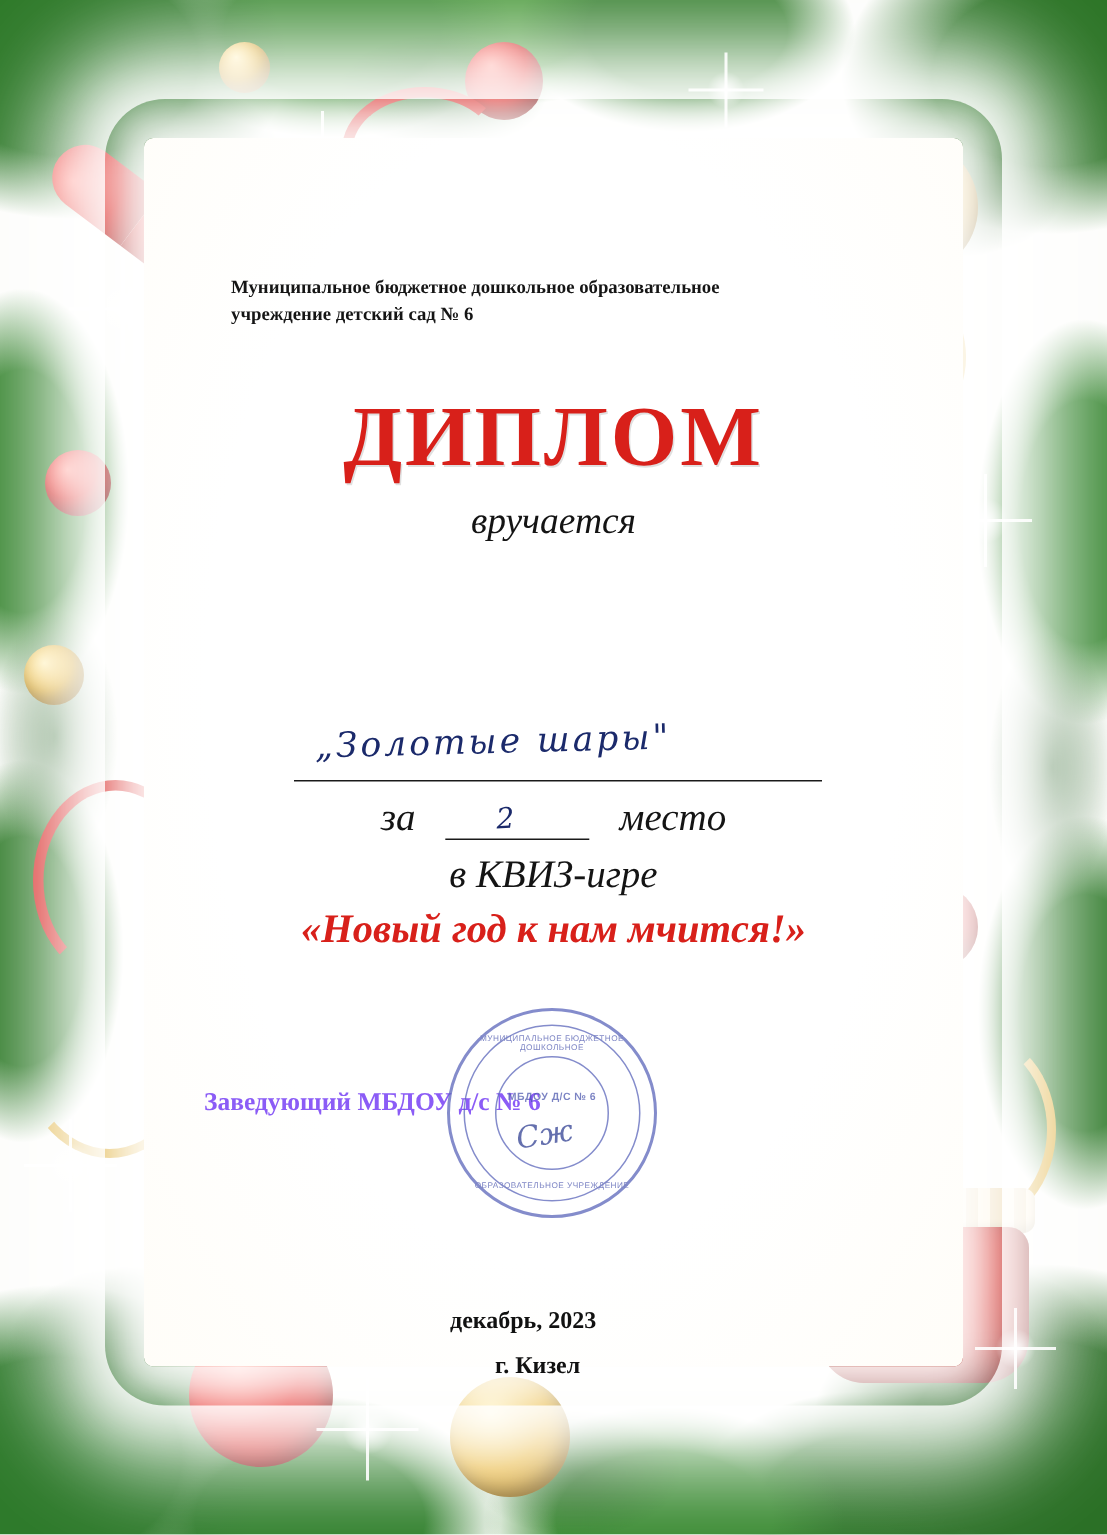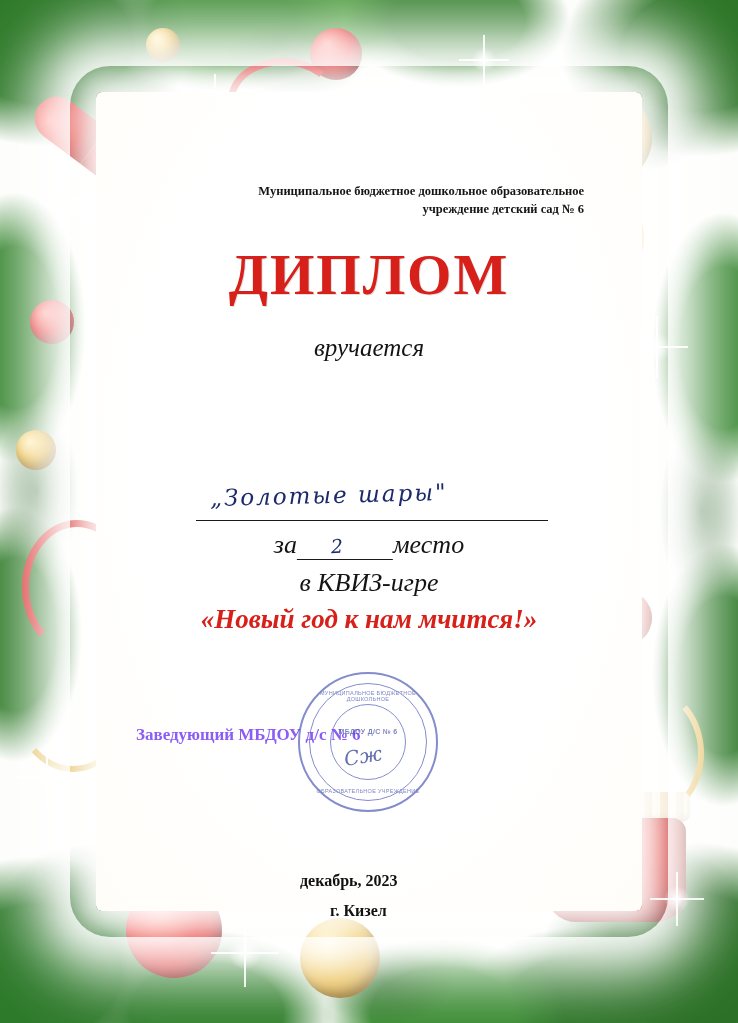--- a/index.html
+++ b/index.html
@@ -214,30 +214,30 @@
   .content {
     position: absolute;
     left: 0; right: 0; top: 0; bottom: 0;
   }
   .org {
     position: absolute;
     top: 182px;
     left: 50%;
     transform: translateX(-50%);
     width: 430px;
-    text-align: right;
+    text-align: left;
     font-family: "Liberation Serif", serif;
     font-weight: bold;
     font-size: 12.5px;
     line-height: 1.45;
     color: #151515;
   }
   .title {
     position: absolute;
-    top: 242px;
+    top: 259px;
     left: 50%;
     transform: translateX(-50%);
     font-family: "Liberation Serif", serif;
     font-weight: bold;
     font-size: 57px;
     letter-spacing: 2px;
     color: #d8201a;
     text-shadow: 1px 1px 0 rgba(0,0,0,.12);
   }
   .awarded {
@@ -282,21 +282,21 @@
   .place-row {
     position: absolute;
     top: 530px;
     left: 50%;
     transform: translateX(-50%);
     font-style: italic;
     font-size: 26px;
     color: #141414;
     display: flex;
     align-items: flex-end;
-    gap: 0;
+    gap: 20px;
   }
   .place-blank {
     position: relative;
     width: 96px;
     border-bottom: 1.6px solid #1a1a1a;
     height: 26px;
   }
   .place-value {
     position: absolute;
     left: 34px;

